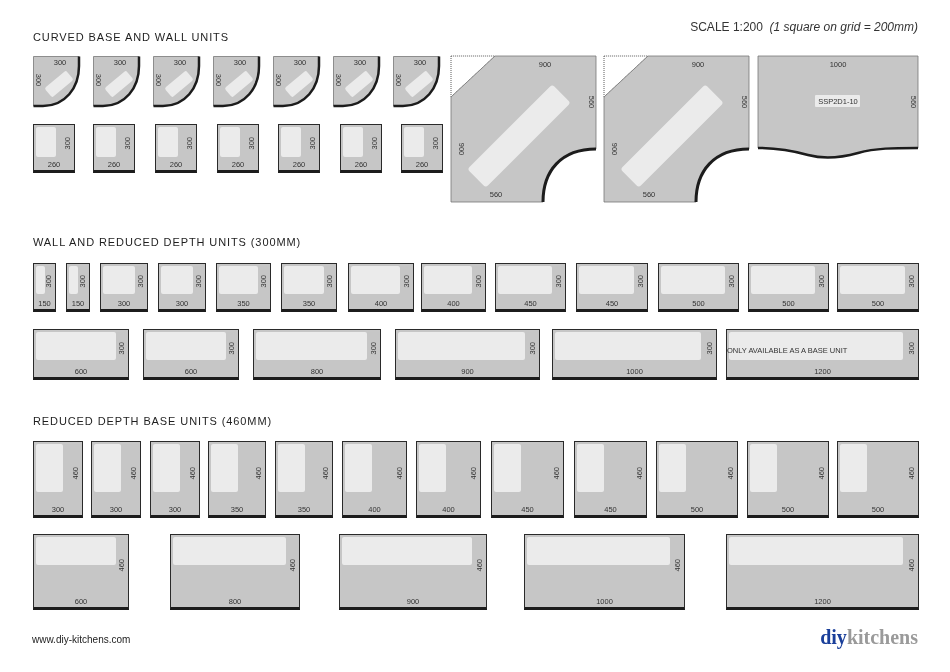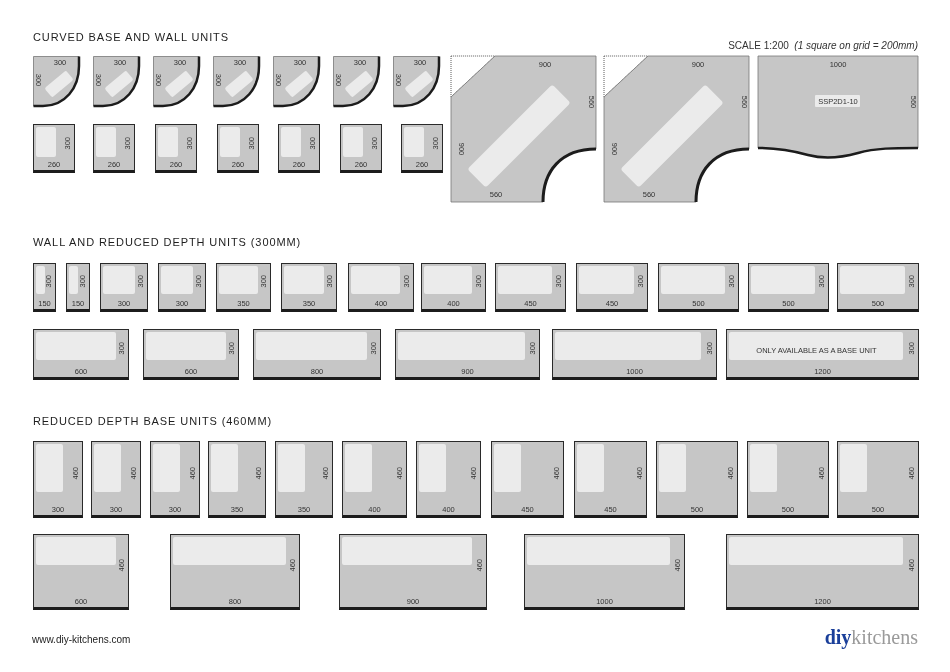--- a/index.html
+++ b/index.html
@@ -1,35 +1,35 @@
 <!DOCTYPE html>
 <html><head>
 <meta charset="utf-8">
 <style>
   * { box-sizing: border-box; margin: 0; padding: 0; }
   html, body { width: 950px; height: 672px; background: #ffffff; overflow: hidden; }
   body { position: relative; font-family: "Liberation Sans", "DejaVu Sans", sans-serif; color: #222; }
 
   .section-title { position: absolute; font-size: 11px; font-weight: normal; letter-spacing: 0.9px; color: #1e1e1e; }
-  .scale-note { position: absolute; top: 40px; right: 32px; font-size: 10px; color: #333; }
+  .scale-note { position: absolute; top: 20px; right: 32px; font-size: 12px; color: #333; }
   .scale-note i { font-style: italic; }
 
   .unit { position: absolute; background: #c6c6c6; border: 1px solid #2a2a2a; border-bottom: 3px solid #1c1c1c; }
   .unit .panel { position: absolute; background: #ebebeb; border-radius: 2px; }
   .unit .wlabel { position: absolute; left: 0; right: 0; bottom: 1px; text-align: center; font-size: 7.5px; color: #333; }
   .unit .dlabel { position: absolute; right: 2px; font-size: 7.5px; color: #333; writing-mode: vertical-rl; transform: rotate(180deg); }
-  .unit .note { position: absolute; left: 0; right: 12px; text-align: center; font-size: 7.5px; color: #333; }
+  .unit .note { position: absolute; left: 0; right: 12px; font-size: 7.5px; color: #333; }
 
   .svgunit { position: absolute; overflow: visible; }
   .svgunit text { font-family: "Liberation Sans", "DejaVu Sans", sans-serif; font-size: 7.5px; fill: #333; }
 
   .footer-url { position: absolute; left: 32px; top: 634px; font-size: 10px; color: #222; }
   .logo { position: absolute; right: 32px; top: 626px; font-family: "Liberation Serif", "DejaVu Serif", serif; font-size: 20px; }
   .logo .diy { color: #1a3f9a; font-weight: bold; }
-  .logo .kit { color: #9a9a9a; }
+  .logo .kit { color: #9a9a9a; font-weight: bold; }
 </style>
 </head>
 <body>
 
 <div class="section-title" style="left:33px; top:31px;">CURVED BASE AND WALL UNITS</div>
 <div class="scale-note"><span>SCALE 1:200</span>&nbsp; <i>(1 square on grid = 200mm)</i></div>
 <div class="section-title" style="left:33px; top:236px;">WALL AND REDUCED DEPTH UNITS (300MM)</div>
 <div class="section-title" style="left:33px; top:415px;">REDUCED DEPTH BASE UNITS (460MM)</div>
 
 <div id="curved-row">

